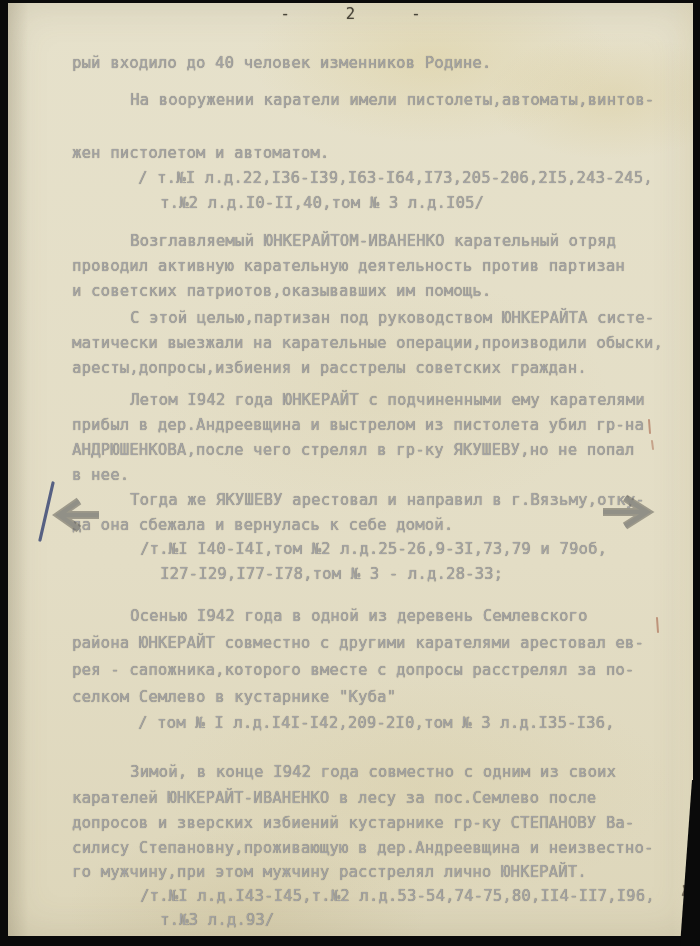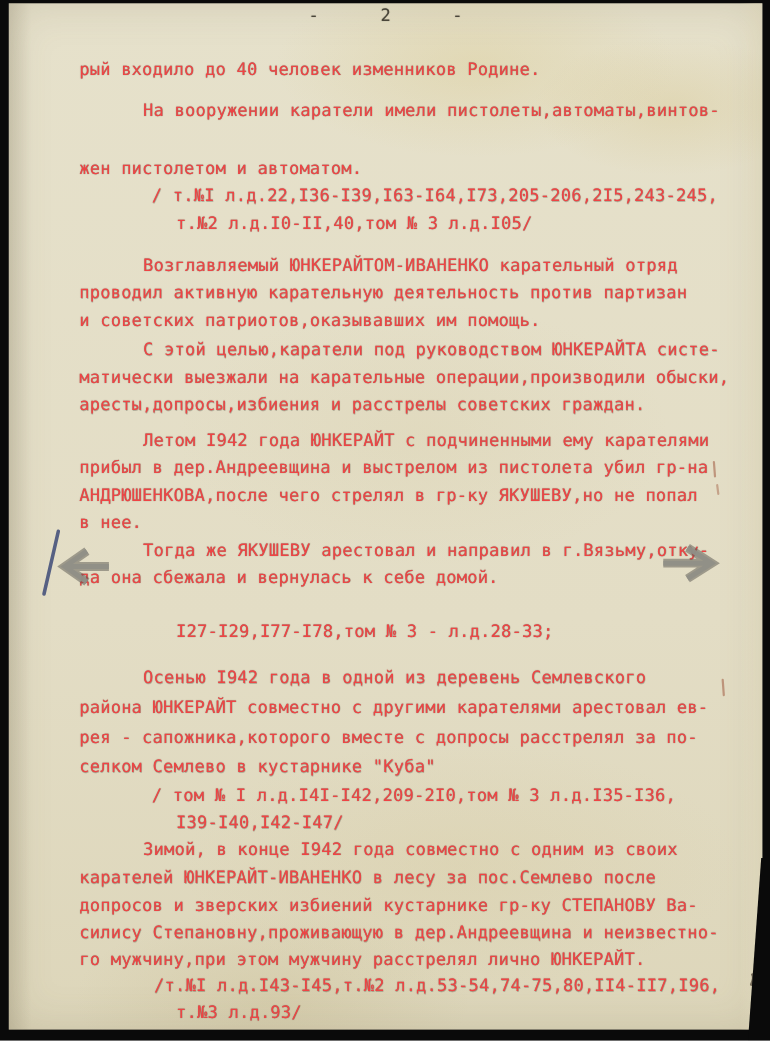--- a/index.html
+++ b/index.html
@@ -21,21 +21,21 @@
       radial-gradient(240px 110px at 35% 97%, rgba(185,170,120,0.22), rgba(185,170,120,0) 75%),
       linear-gradient(90deg, rgba(120,110,85,0.20) 0, rgba(120,110,85,0) 3%, rgba(120,110,85,0) 97%, rgba(235,228,200,0.5) 99%),
       linear-gradient(#e6e1cb,#e3ddc5 60%,#ddd6ba);
     box-shadow: inset 0 0 40px rgba(110,100,70,0.18);
   }
   .line{
     position:absolute;
     white-space:pre;
     font-size:15.5px;
     line-height:20px;
-    color:#ef4444;
+    color:#a3a3a3;
     text-shadow:0 0 1px rgba(70,66,54,0.55), 0.4px 0.4px 0 rgba(70,66,54,0.25);
     letter-spacing:0.2px;
   }
   .pagenum{
     position:absolute;
     top:2px;left:0;width:100%;
     text-align:center;
     white-space:pre;
     font-size:15.5px;
     color:#4a463a;
@@ -52,36 +52,36 @@
   </div>
 
   <div class="line" style="top:53px;left:72px">рый входило до 40 человек изменников Родине.</div>
   <div class="line" style="top:90px;left:130px">На вооружении каратели имели пистолеты,автоматы,винтов-</div>
   <div class="line" style="top:143px;left:72px">жен пистолетом и автоматом.</div>
   <div class="line" style="top:168px;left:138px">/ т.№I л.д.22,I36-I39,I63-I64,I73,205-206,2I5,243-245,</div>
   <div class="line" style="top:193px;left:160px">т.№2 л.д.I0-II,40,том № 3 л.д.I05/</div>
   <div class="line" style="top:231px;left:130px">Возглавляемый ЮНКЕРАЙТОМ-ИВАНЕНКО карательный отряд</div>
   <div class="line" style="top:256px;left:72px">проводил активную карательную деятельность против партизан</div>
   <div class="line" style="top:281px;left:72px">и советских патриотов,оказывавших им помощь.</div>
-  <div class="line" style="top:308px;left:130px">С этой целью,каратели под руководством ЮНКЕРАЙТА систе-</div>
+  <div class="line" style="top:308px;left:130px">С этой целью,партизан под руководством ЮНКЕРАЙТА систе-</div>
   <div class="line" style="top:333px;left:72px">матически выезжали на карательные операции,производили обыски,</div>
   <div class="line" style="top:358px;left:72px">аресты,допросы,избиения и расстрелы советских граждан.</div>
   <div class="line" style="top:390px;left:130px">Летом I942 года ЮНКЕРАЙТ с подчиненными ему карателями</div>
   <div class="line" style="top:415px;left:72px">прибыл в дер.Андреевщина и выстрелом из пистолета убил гр-на</div>
   <div class="line" style="top:440px;left:72px">АНДРЮШЕНКОВА,после чего стрелял в гр-ку ЯКУШЕВУ,но не попал</div>
   <div class="line" style="top:465px;left:72px">в нее.</div>
   <div class="line" style="top:490px;left:130px">Тогда же ЯКУШЕВУ арестовал и направил в г.Вязьму,отку-</div>
   <div class="line" style="top:515px;left:72px">да она сбежала и вернулась к себе домой.</div>
+  <div class="line" style="top:539px;left:140px">/т.№I I40-I4I,том №2 л.д.25-26,9-3I,73,79 и 79об,</div>
   <div class="line" style="top:564px;left:160px">I27-I29,I77-I78,том № 3 - л.д.28-33;</div>
   <div class="line" style="top:606px;left:130px">Осенью I942 года в одной из деревень Семлевского</div>
   <div class="line" style="top:633px;left:72px">района ЮНКЕРАЙТ совместно с другими карателями арестовал ев-</div>
   <div class="line" style="top:660px;left:72px">рея - сапожника,которого вместе с допросы расстрелял за по-</div>
   <div class="line" style="top:687px;left:72px">селком Семлево в кустарнике "Куба"</div>
   <div class="line" style="top:713px;left:138px">/ том № I л.д.I4I-I42,209-2I0,том № 3 л.д.I35-I36,</div>
-  <div class="line" style="top:738px;left:160px">I39-I40,I42-I47/</div>
   <div class="line" style="top:762px;left:130px">Зимой, в конце I942 года совместно с одним из своих</div>
   <div class="line" style="top:788px;left:72px">карателей ЮНКЕРАЙТ-ИВАНЕНКО в лесу за пос.Семлево после</div>
   <div class="line" style="top:813px;left:72px">допросов и зверских избиений кустарнике гр-ку СТЕПАНОВУ Ва-</div>
   <div class="line" style="top:838px;left:72px">силису Степановну,проживающую в дер.Андреевщина и неизвестно-</div>
   <div class="line" style="top:862px;left:72px">го мужчину,при этом мужчину расстрелял лично ЮНКЕРАЙТ.</div>
   <div class="line" style="top:886px;left:140px">/т.№I л.д.I43-I45,т.№2 л.д.53-54,74-75,80,II4-II7,I96,</div>
   <div class="line" style="top:910px;left:160px">т.№3 л.д.93/</div>
 
   <svg id="overlay" width="700" height="946" viewBox="0 0 700 946">
 

